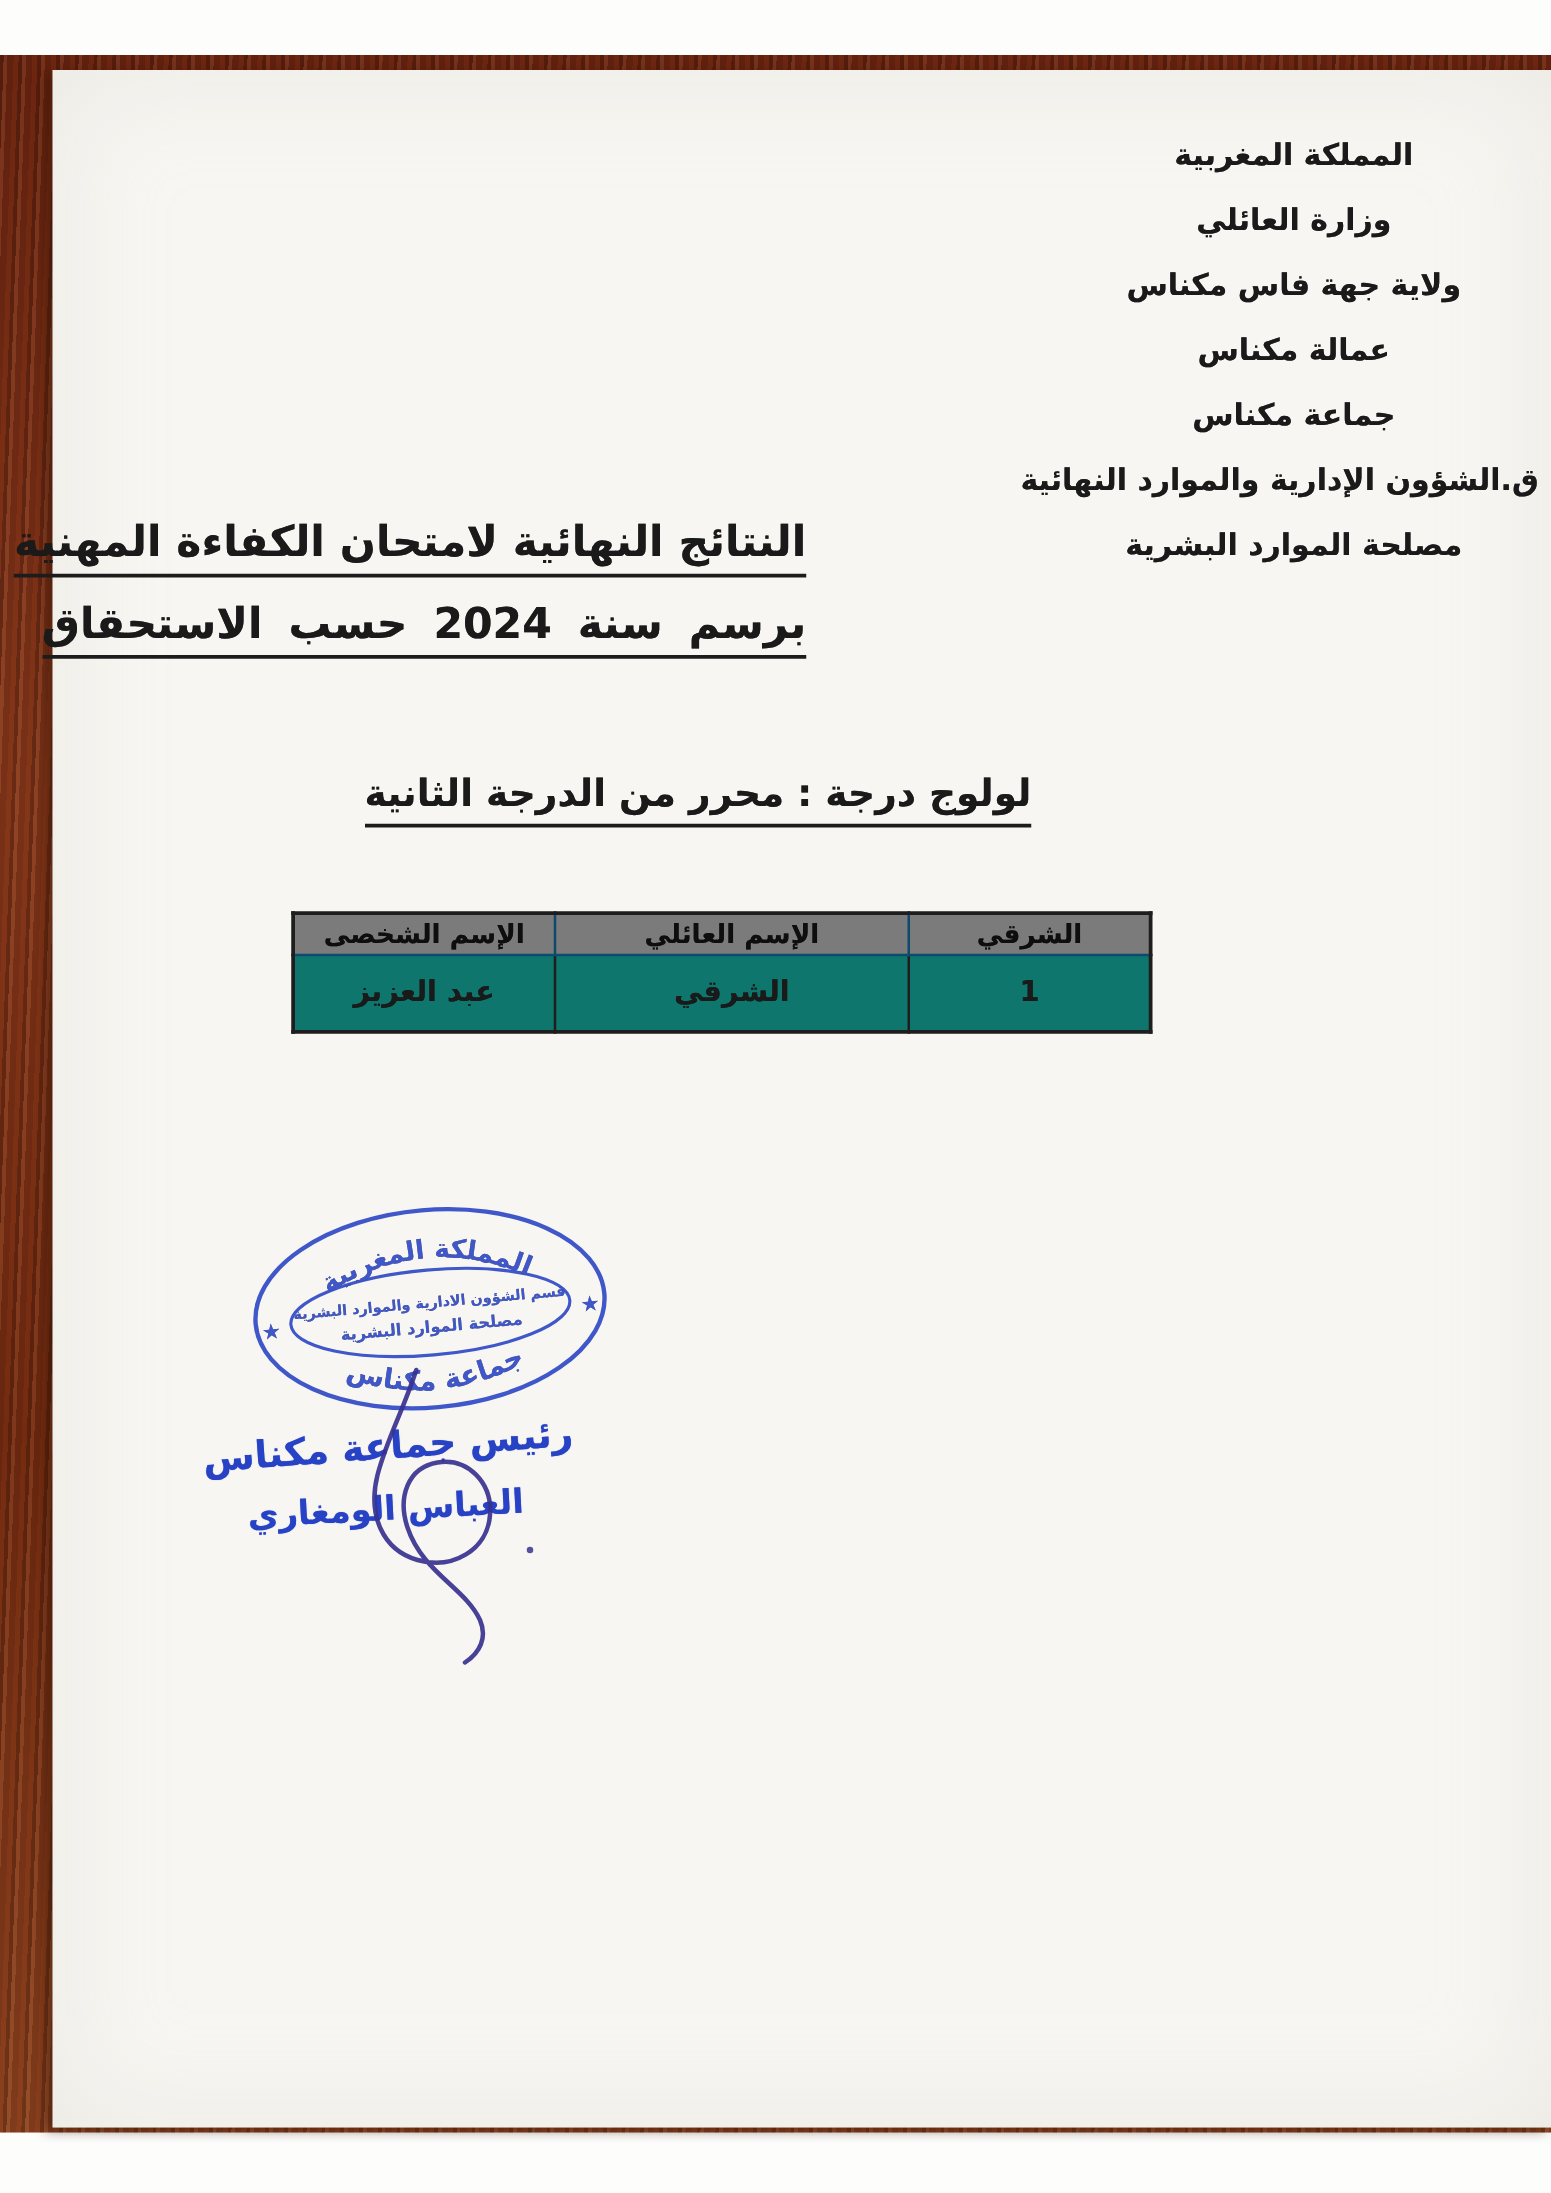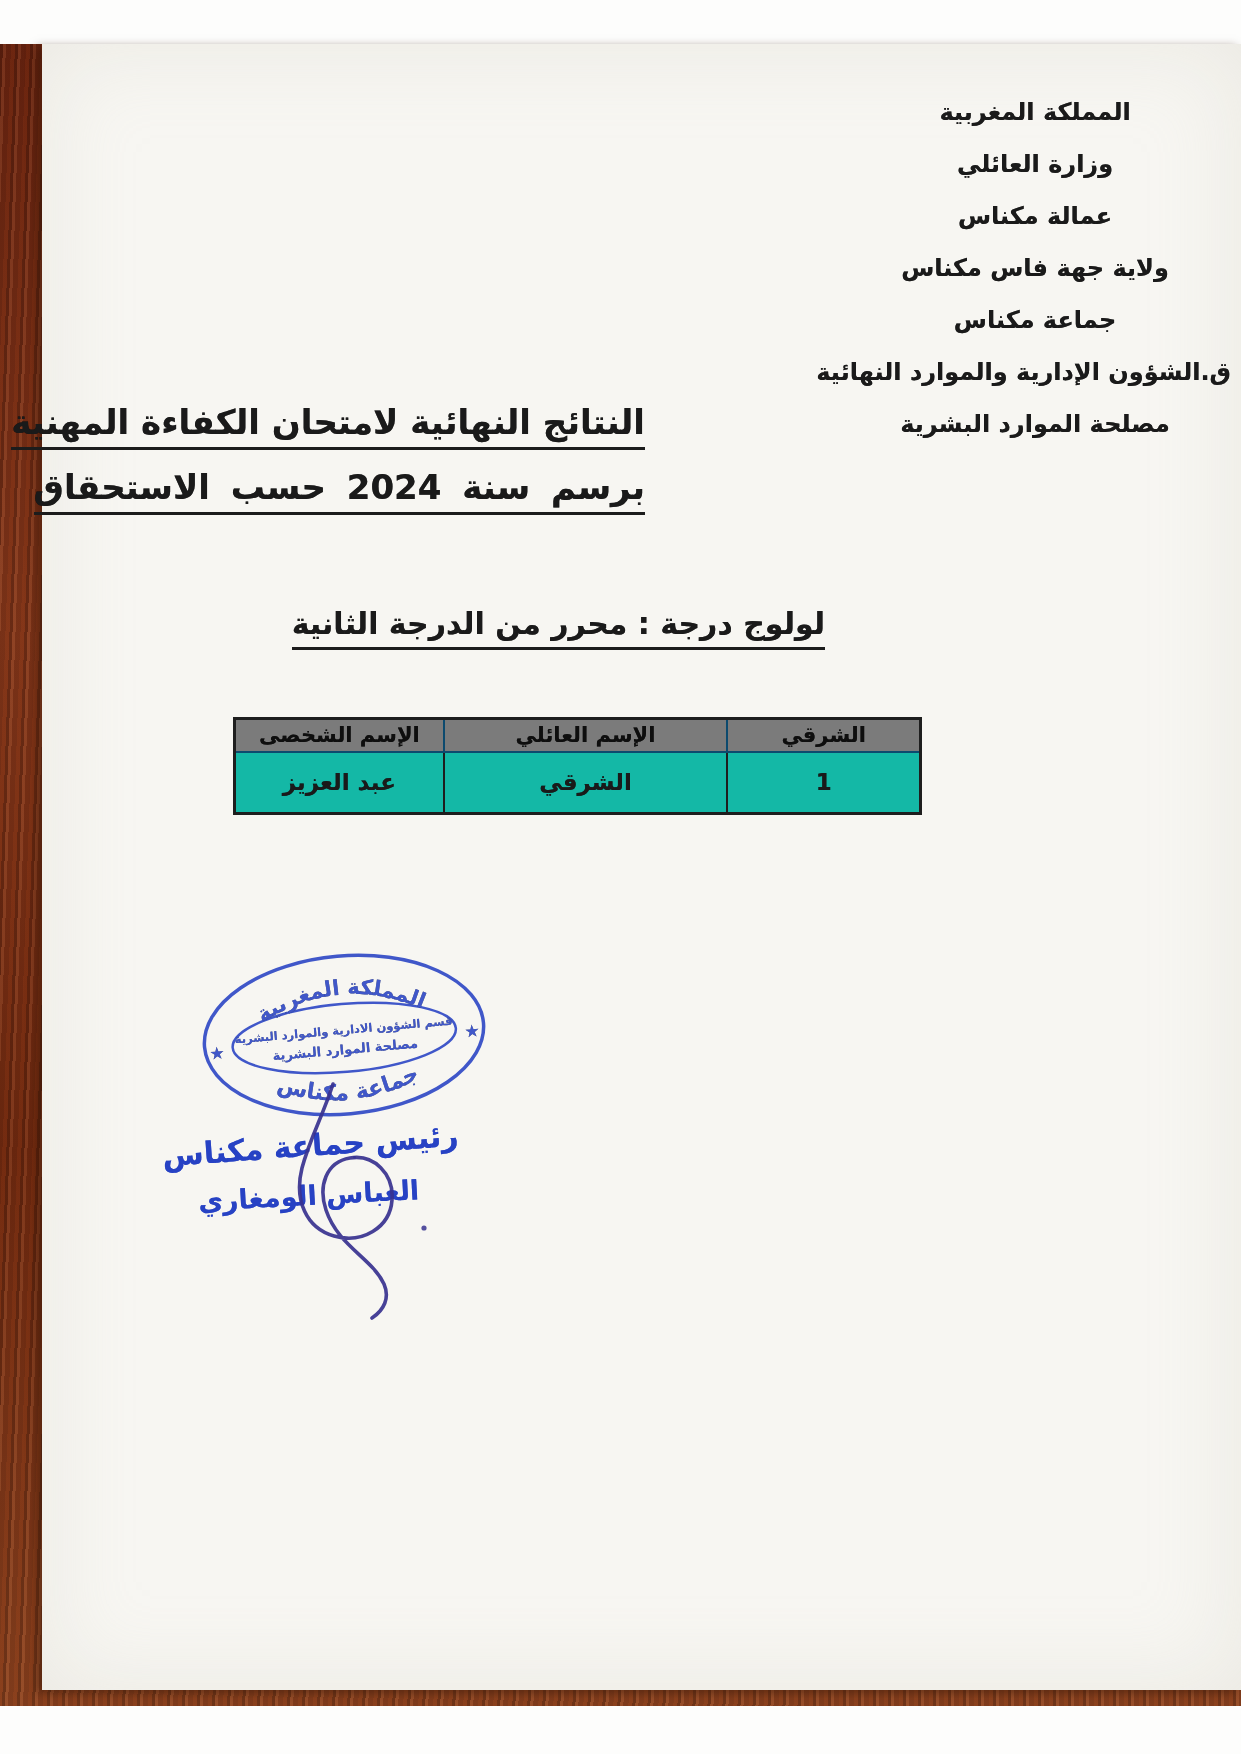--- a/index.html
+++ b/index.html
@@ -14,21 +14,21 @@
     position:absolute;left:0;top:44px;width:1241px;height:1662px;
     background:
       repeating-linear-gradient(92deg,
         rgba(0,0,0,0.22) 0 3px,
         rgba(255,210,160,0.08) 3px 6px,
         rgba(0,0,0,0.10) 6px 11px,
         rgba(120,50,15,0.12) 11px 15px),
       linear-gradient(178deg,#6b2410 0%,#86371a 35%,#732a10 65%,#8f4420 100%);
   }
   .paper{
-    position:absolute;left:42px;top:44px;width:1199px;height:1646px;
+    position:absolute;left:42px;top:56px;width:1199px;height:1646px;
     background:#f7f6f2;
     box-shadow:-5px 3px 9px rgba(50,20,5,0.5), inset 0 0 90px rgba(205,200,185,0.28);
     color:#1a1a1a;
   }
   .paper *{box-sizing:border-box;}
   .arabic{direction:rtl;text-shadow:0 0 0.5px rgba(0,0,0,0.65);}
   
   .letterhead{position:absolute;top:54px;right:10px;width:392px;text-align:center;}
   .lh-line{
     font-size:24px;font-weight:700;line-height:29px;margin-bottom:23px;
@@ -51,21 +51,21 @@
   table.results{
     position:absolute;left:191px;top:673px;width:689px;
     border-collapse:collapse;direction:rtl;
     border:3px solid #1e1e1e;
   }
   table.results th{
     background:#7b7b7b;color:#0e0e0e;font-weight:700;font-size:21px;
     border:2px solid #0c4a6e;height:33px;padding:1px 6px;text-align:center;
   }
   table.results td{
-    background:#14b8a6;font-weight:700;font-size:23px;
+    background:#0f766e;font-weight:700;font-size:23px;
     border:2px solid #1e1e1e;height:62px;padding:2px 6px;text-align:center;
   }
   th.c-merit,td.c-merit{width:194px;}
   th.c-family,td.c-family{width:285px;}
   th.c-personal,td.c-personal{width:210px;}
   td.c-merit{font-family:"DejaVu Sans", sans-serif;}
   
   .stamp-svg{position:absolute;left:150px;top:894px;width:310px;height:200px;overflow:visible;}
   .sig-title{
     position:absolute;left:120px;top:1084px;font-size:30px;font-weight:700;
@@ -84,22 +84,22 @@
 
 <div class="scene">
 
   <div class="wood"></div>
 
   <div class="paper arabic">
 
     <div class="letterhead">
       <div class="lh-line">المملكة المغربية</div>
       <div class="lh-line">وزارة العائلي</div>
+      <div class="lh-line">ولاية جهة فاس مكناس</div>
       <div class="lh-line">عمالة مكناس</div>
-      <div class="lh-line">ولاية جهة فاس مكناس</div>
       <div class="lh-line">جماعة مكناس</div>
       <div class="lh-line">ق.الشؤون الإدارية والموارد النهائية</div>
       <div class="lh-line">مصلحة الموارد البشرية</div>
     </div>
 
     <div class="title-block">
       <span class="title-line">النتائج النهائية لامتحان الكفاءة المهنية</span><br>
       <span class="title-line second">برسم سنة 2024 حسب الاستحقاق</span>
     </div>
 

